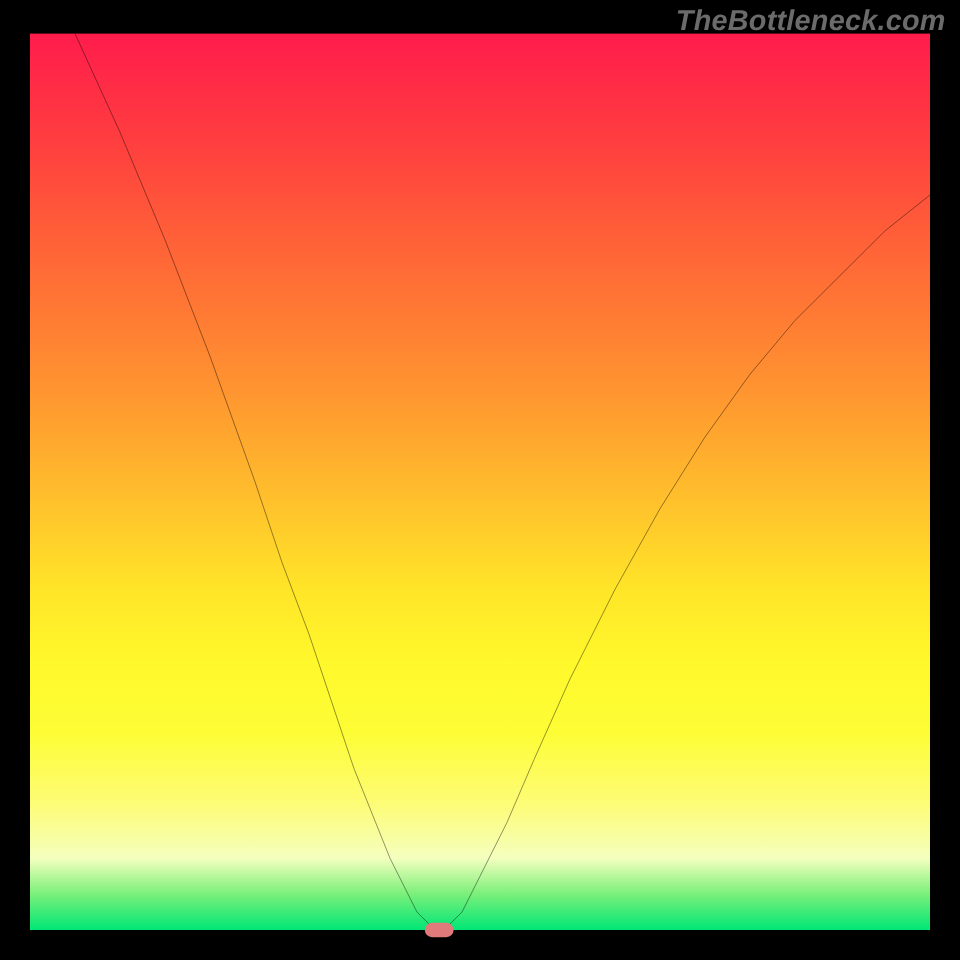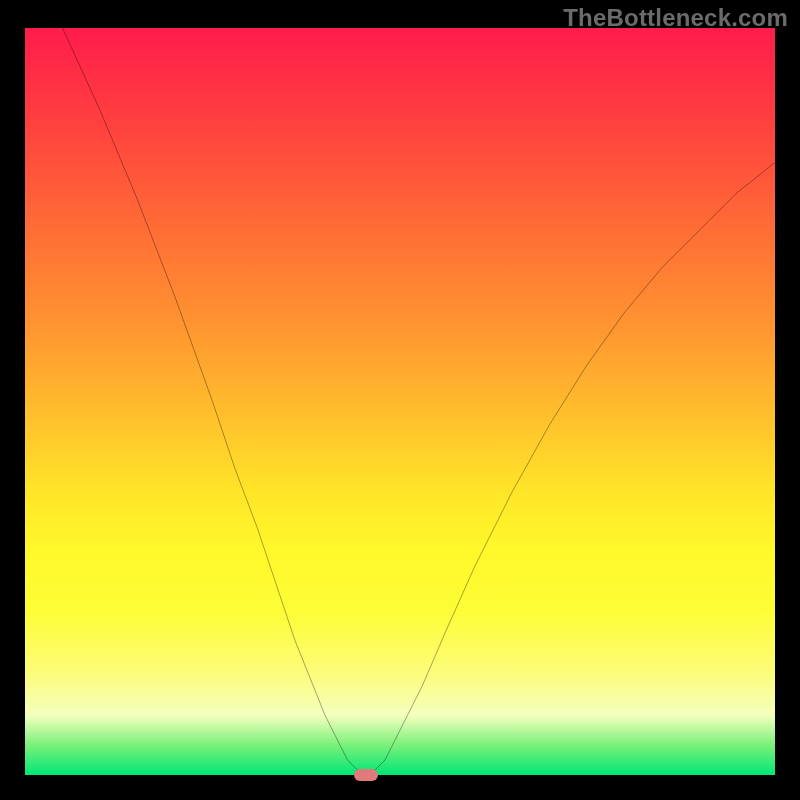--- a/index.html
+++ b/index.html
@@ -2,20 +2,21 @@
 <html><head>
 <meta charset="utf-8">
 <style>
   * { margin: 0; padding: 0; box-sizing: border-box; }
   html, body { width: 800px; height: 800px; overflow: hidden; background: #000; }
   .frame {
     position: relative;
     width: 800px;
     height: 800px;
     background: #000;
+    font-style: italic;
   }
   .watermark {
     position: absolute;
     top: 4px;
     right: 12px;
     font-family: Arial, Helvetica, sans-serif;
     font-size: 24px;
     font-weight: 600;
     color: #6b6b6b;
     letter-spacing: 0.2px;

